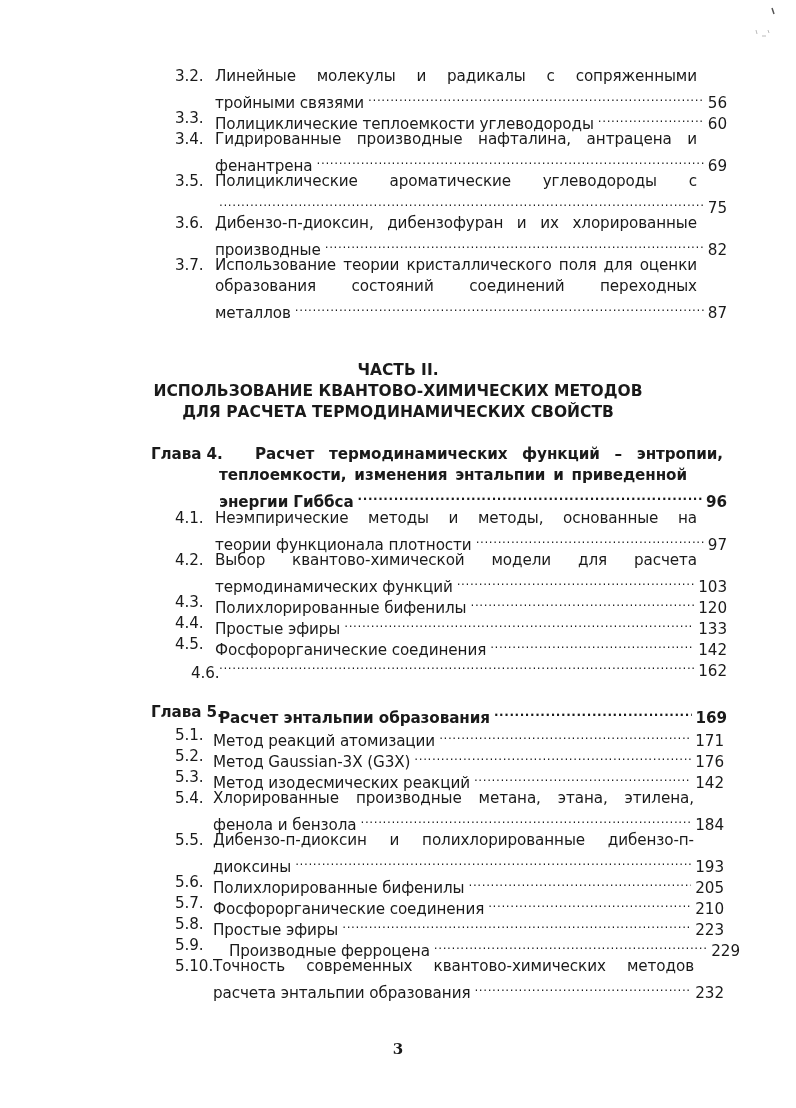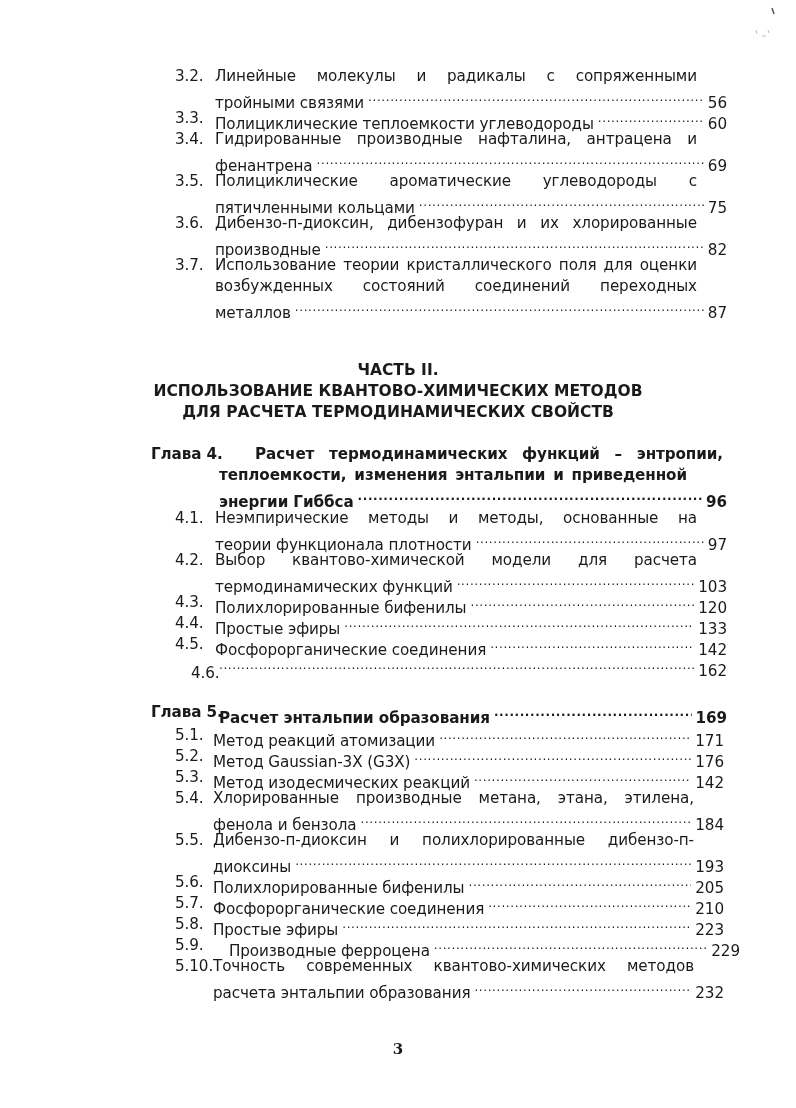--- a/index.html
+++ b/index.html
@@ -102,42 +102,41 @@
             <span class="dots"></span>
             <span class="pg">69</span>
           </div>
         </div>
       </div>
       <div class="entry" style="left: 175px; top: 171px; width: 552px; height: 42px;">
         <span class="num" style="left: 0px; top: 0px;">3.5.</span>
         <div class="txt" style="left: 40px; top: 0px; width: 512px;">
           <span class="line" style="width: 482px;">Полициклические ароматические углеводороды с</span>
           <div class="lastline">
-            <span class="t">пятичленными кольцами</span>
             <span class="dots"></span>
             <span class="pg">75</span>
           </div>
         </div>
       </div>
       <div class="entry" style="left: 175px; top: 213px; width: 552px; height: 42px;">
         <span class="num" style="left: 0px; top: 0px;">3.6.</span>
         <div class="txt" style="left: 40px; top: 0px; width: 512px;">
           <span class="line" style="width: 482px;">Дибензо-п-диоксин, дибензофуран и их хлорированные</span>
           <div class="lastline">
             <span class="t">производные</span>
             <span class="dots"></span>
             <span class="pg">82</span>
           </div>
         </div>
       </div>
       <div class="entry" style="left: 175px; top: 255px; width: 552px; height: 63px;">
         <span class="num" style="left: 0px; top: 0px;">3.7.</span>
         <div class="txt" style="left: 40px; top: 0px; width: 512px;">
           <span class="line" style="width: 482px;">Использование теории кристаллического поля для оценки</span>
-          <span class="line" style="width: 482px;">возбужденных состояний соединений переходных</span>
+          <span class="line" style="width: 482px;">образования состояний соединений переходных</span>
           <div class="lastline">
             <span class="t">металлов</span>
             <span class="dots"></span>
             <span class="pg">87</span>
           </div>
         </div>
       </div>
     </div>
 
   <div class="part" style="top:360px;">ЧАСТЬ II.</div>

